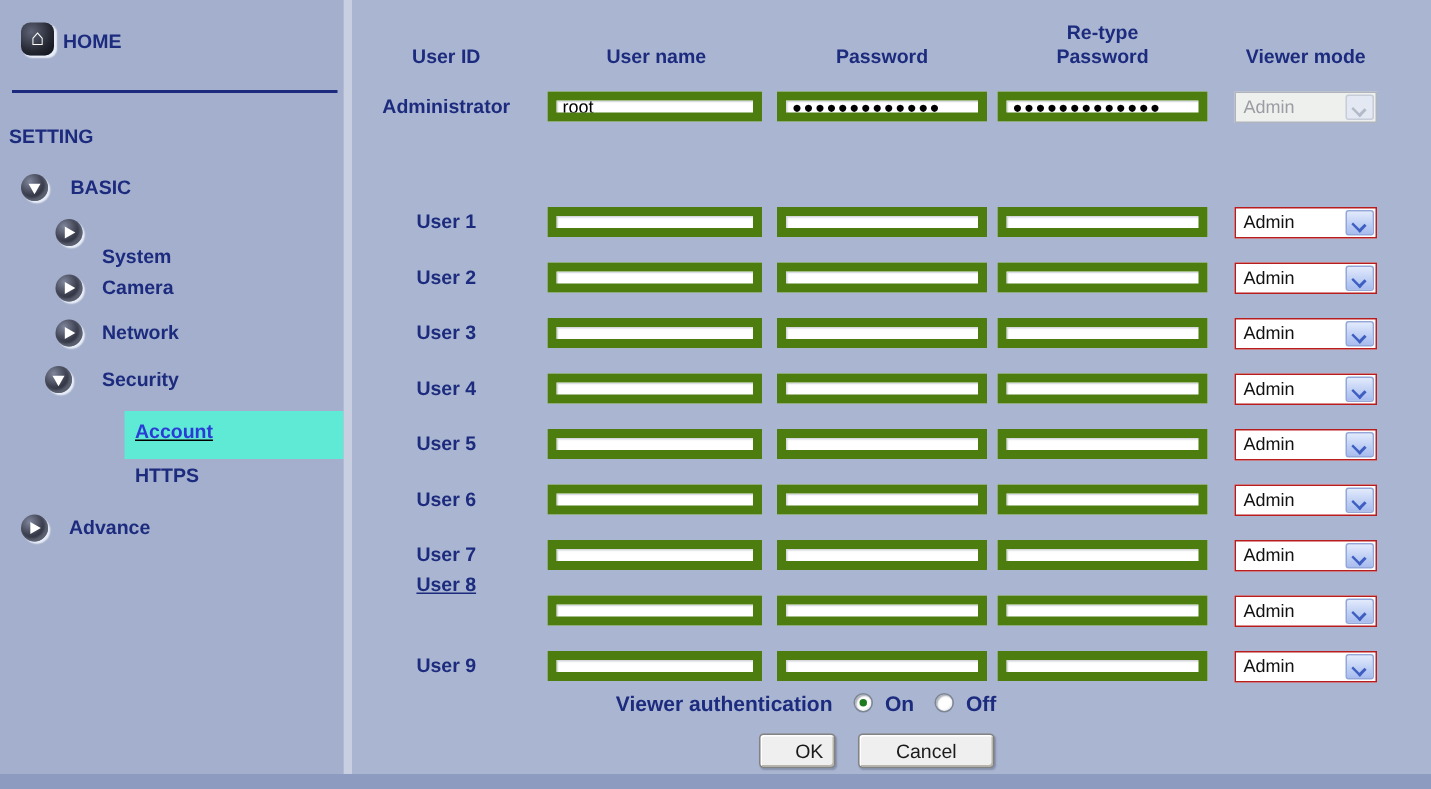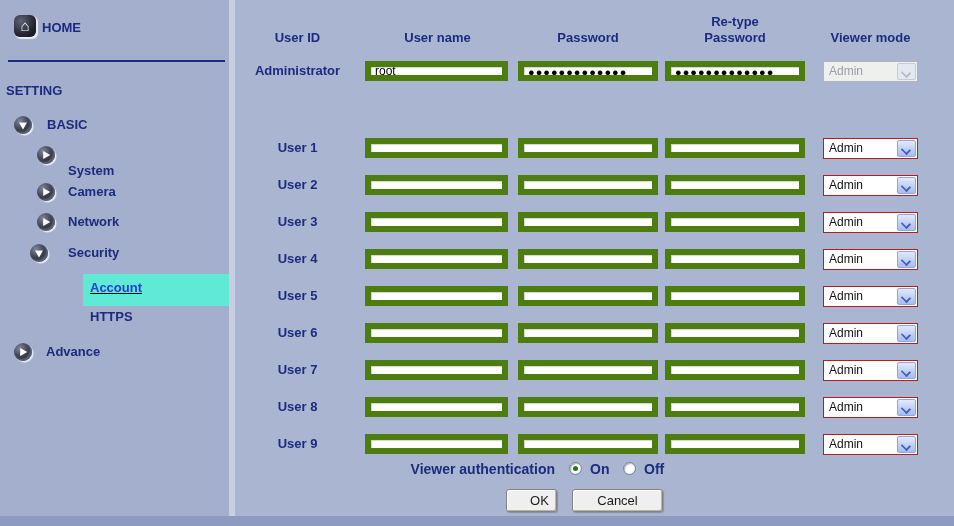--- a/index.html
+++ b/index.html
@@ -209,21 +209,21 @@
   <input class="tbox" style="left: 130px; top: 360px; width: 143px;">
   <input class="tbox" style="left: 283px; top: 360px; width: 140px;">
   <input class="tbox" style="left: 430px; top: 360px; width: 140px;">
   <div class="sel" style="left:588px;top:360px;">
     <span class="val">Admin</span>
     <span class="arrow">
         <span class="chev"></span>
       </span>
   </div>
 
-  <div class="row-label" style="left:0;top:397px;">User 8</div>
+  <div class="row-label" style="left:0;top:380px;text-decoration:underline;">User 8</div>
   <input class="tbox" style="left: 130px; top: 397px; width: 143px;">
   <input class="tbox" style="left: 283px; top: 397px; width: 140px;">
   <input class="tbox" style="left: 430px; top: 397px; width: 140px;">
   <div class="sel" style="left:588px;top:397px;">
     <span class="val">Admin</span>
     <span class="arrow">
         <span class="chev"></span>
       </span>
   </div>
 

